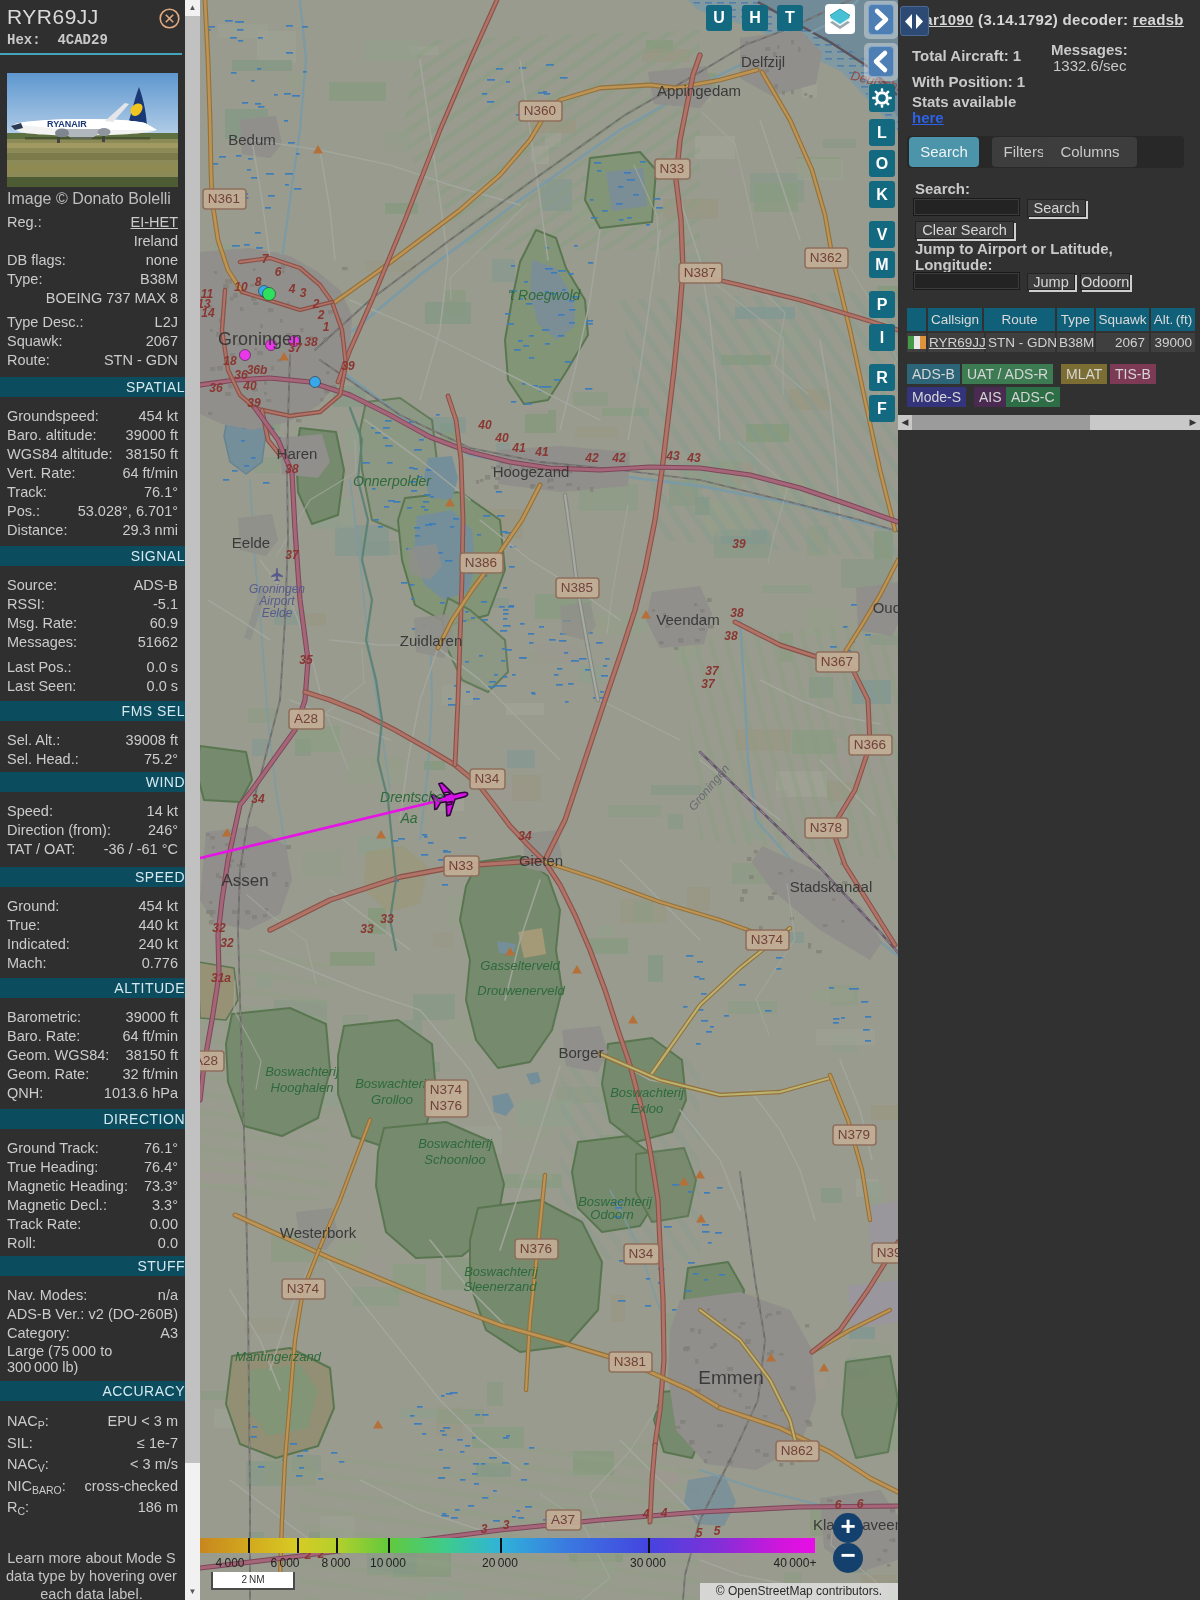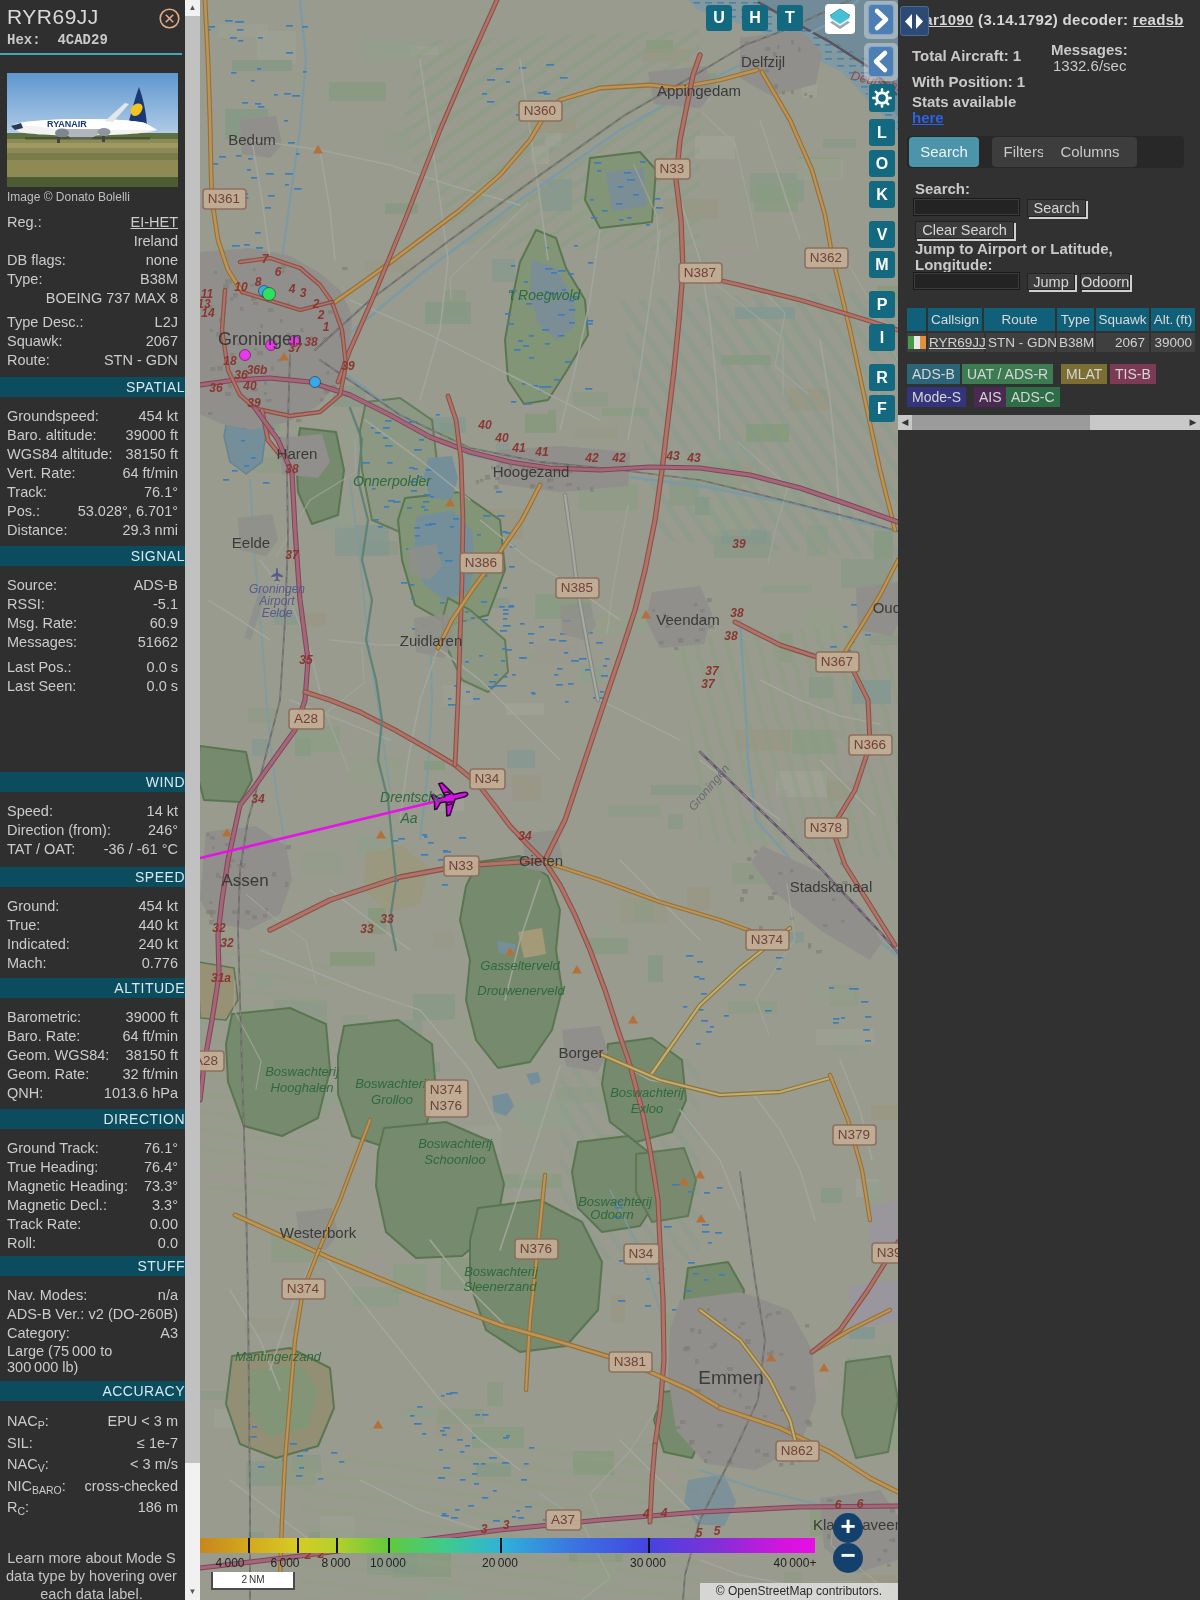--- a/index.html
+++ b/index.html
@@ -8,21 +8,21 @@
 #lthumb{position:absolute;left:0;top:16px;width:15px;height:1447px;background:#c1c1c1}
 .sbtn{position:absolute;left:0;width:15px;height:16px;background:#f1f1f1;color:#555;font-size:8px;text-align:center;line-height:16px}
 #mapwrap{position:absolute;left:200px;top:0;width:698px;height:1600px;overflow:hidden}
 #rightbar{position:absolute;left:898px;top:0;width:302px;height:1600px;background:#313131;color:#c9c9c9}
 
 .hdr{padding:5px 7px 0 7px}
 #callsign{font-size:21px;color:#d9d9d9;letter-spacing:0.5px}
 #hexline{font-family:"Liberation Mono",monospace;font-weight:bold;font-size:14px;color:#c9c9c9;margin-top:3px}
 #topline{height:2px;background:#45a5b8;margin-top:5px;width:182px}
 #photo{position:absolute;left:7px;top:73px;width:171px;height:114px}
-#photocap{position:absolute;left:7px;top:190px;font-size:12px;color:#bfbfbf}
+#photocap{position:absolute;left:7px;top:190px;font-size:16px;color:#bfbfbf}
 .sechead{height:20px;background:#0c4c5f;color:#d5e8ee;font-size:14px;text-align:right;line-height:20px;letter-spacing:0.5px}
 .row{position:relative;height:19px;font-size:14.5px;line-height:19px;padding:0 7px;color:#cbcbcb;white-space:nowrap}
 .row .v{position:absolute;right:7px;top:0}
 .row .sub{font-size:10.5px;vertical-align:-3px}
 a.reg{color:#cbcbcb;text-decoration:underline}
 #learn{margin-top:16px;padding:0 4px;text-align:center;font-size:14.5px;line-height:18px;color:#c4c4c4}
 
 .rp{position:absolute;white-space:nowrap}
 .b{font-weight:bold}
 #rtitle{left:21px;top:11px;font-size:15px;font-weight:bold;color:#d6d6d6;letter-spacing:0.3px}
@@ -1491,20 +1491,26 @@
         <div class="sechead">SIGNAL</div>
         <div style="height:10px"></div>
         <div class="row" style="height:19px;line-height:19px">Source:<span class="v">ADS-B</span></div>
         <div class="row" style="height:19px;line-height:19px">RSSI:<span class="v">-5.1</span></div>
         <div class="row" style="height:19px;line-height:19px">Msg. Rate:<span class="v">60.9</span></div>
         <div class="row" style="height:19px;line-height:19px">Messages:<span class="v">51662</span></div>
         <div style="height:6px"></div>
         <div class="row" style="height:19px;line-height:19px">Last Pos.:<span class="v">0.0 s</span></div>
         <div class="row" style="height:19px;line-height:19px">Last Seen:<span class="v">0.0 s</span></div>
       </div>
+      <div style="position:absolute;left:0;top:701px;width:185px">
+        <div class="sechead">FMS SEL</div>
+        <div style="height:10px"></div>
+        <div class="row" style="height:19px;line-height:19px">Sel. Alt.:<span class="v">39008 ft</span></div>
+        <div class="row" style="height:19px;line-height:19px">Sel. Head.:<span class="v">75.2°</span></div>
+      </div>
       <div style="position:absolute;left:0;top:772px;width:185px">
         <div class="sechead">WIND</div>
         <div style="height:10px"></div>
         <div class="row" style="height:19px;line-height:19px">Speed:<span class="v">14 kt</span></div>
         <div class="row" style="height:19px;line-height:19px">Direction (from):<span class="v">246°</span></div>
         <div class="row" style="height:19px;line-height:19px">TAT / OAT:<span class="v">-36 / -61 °C</span></div>
       </div>
       <div style="position:absolute;left:0;top:867px;width:185px">
         <div class="sechead">SPEED</div>
         <div style="height:10px"></div>

